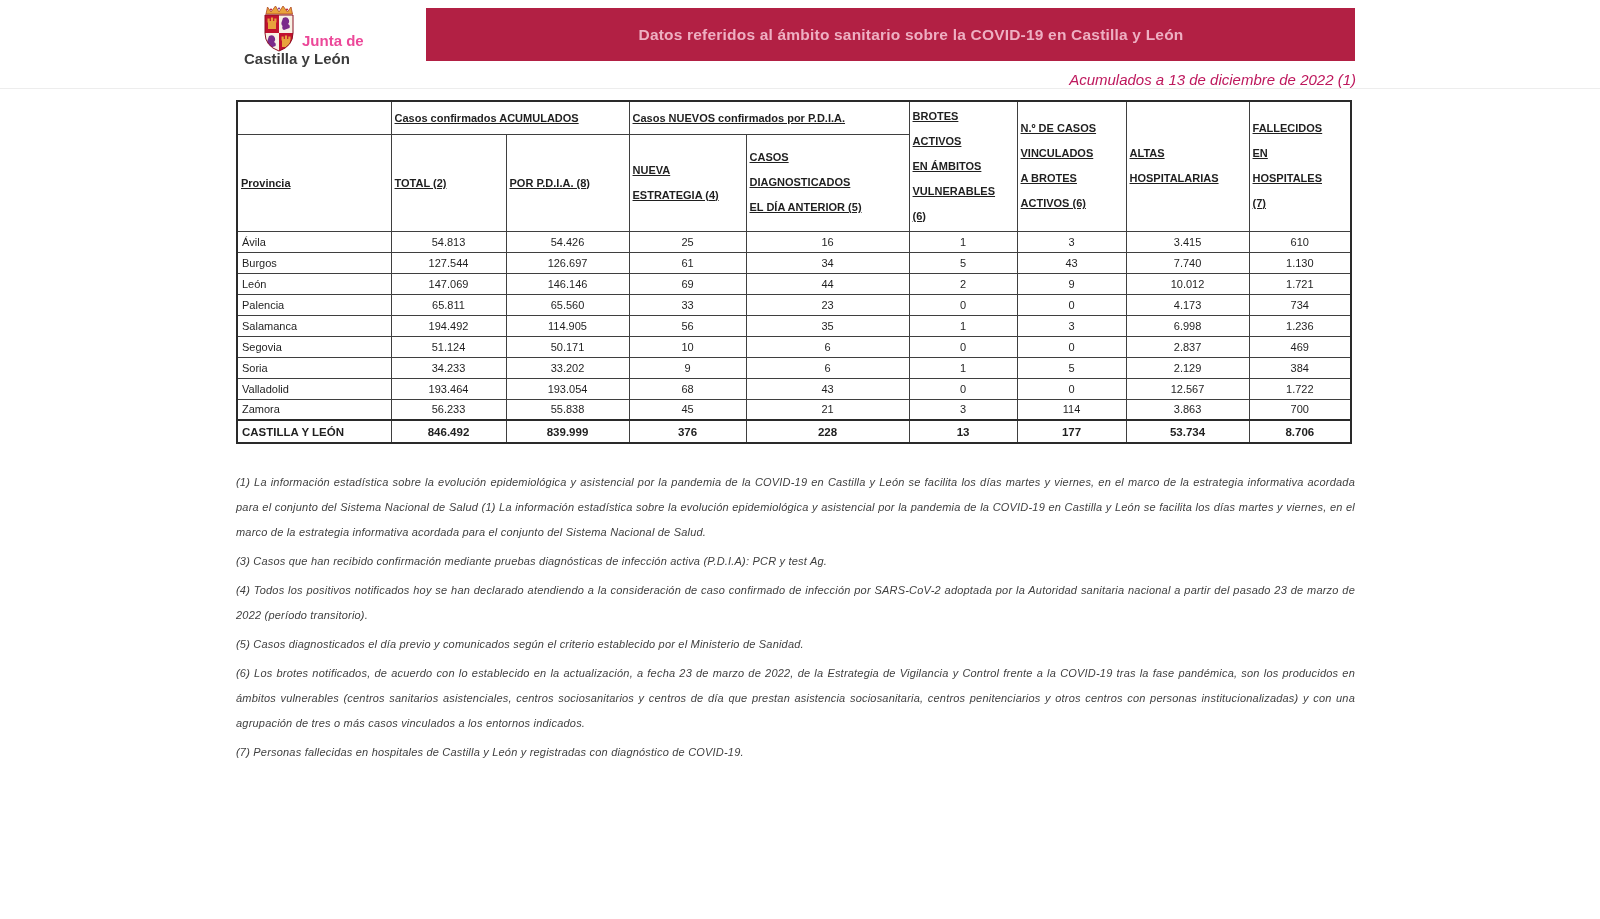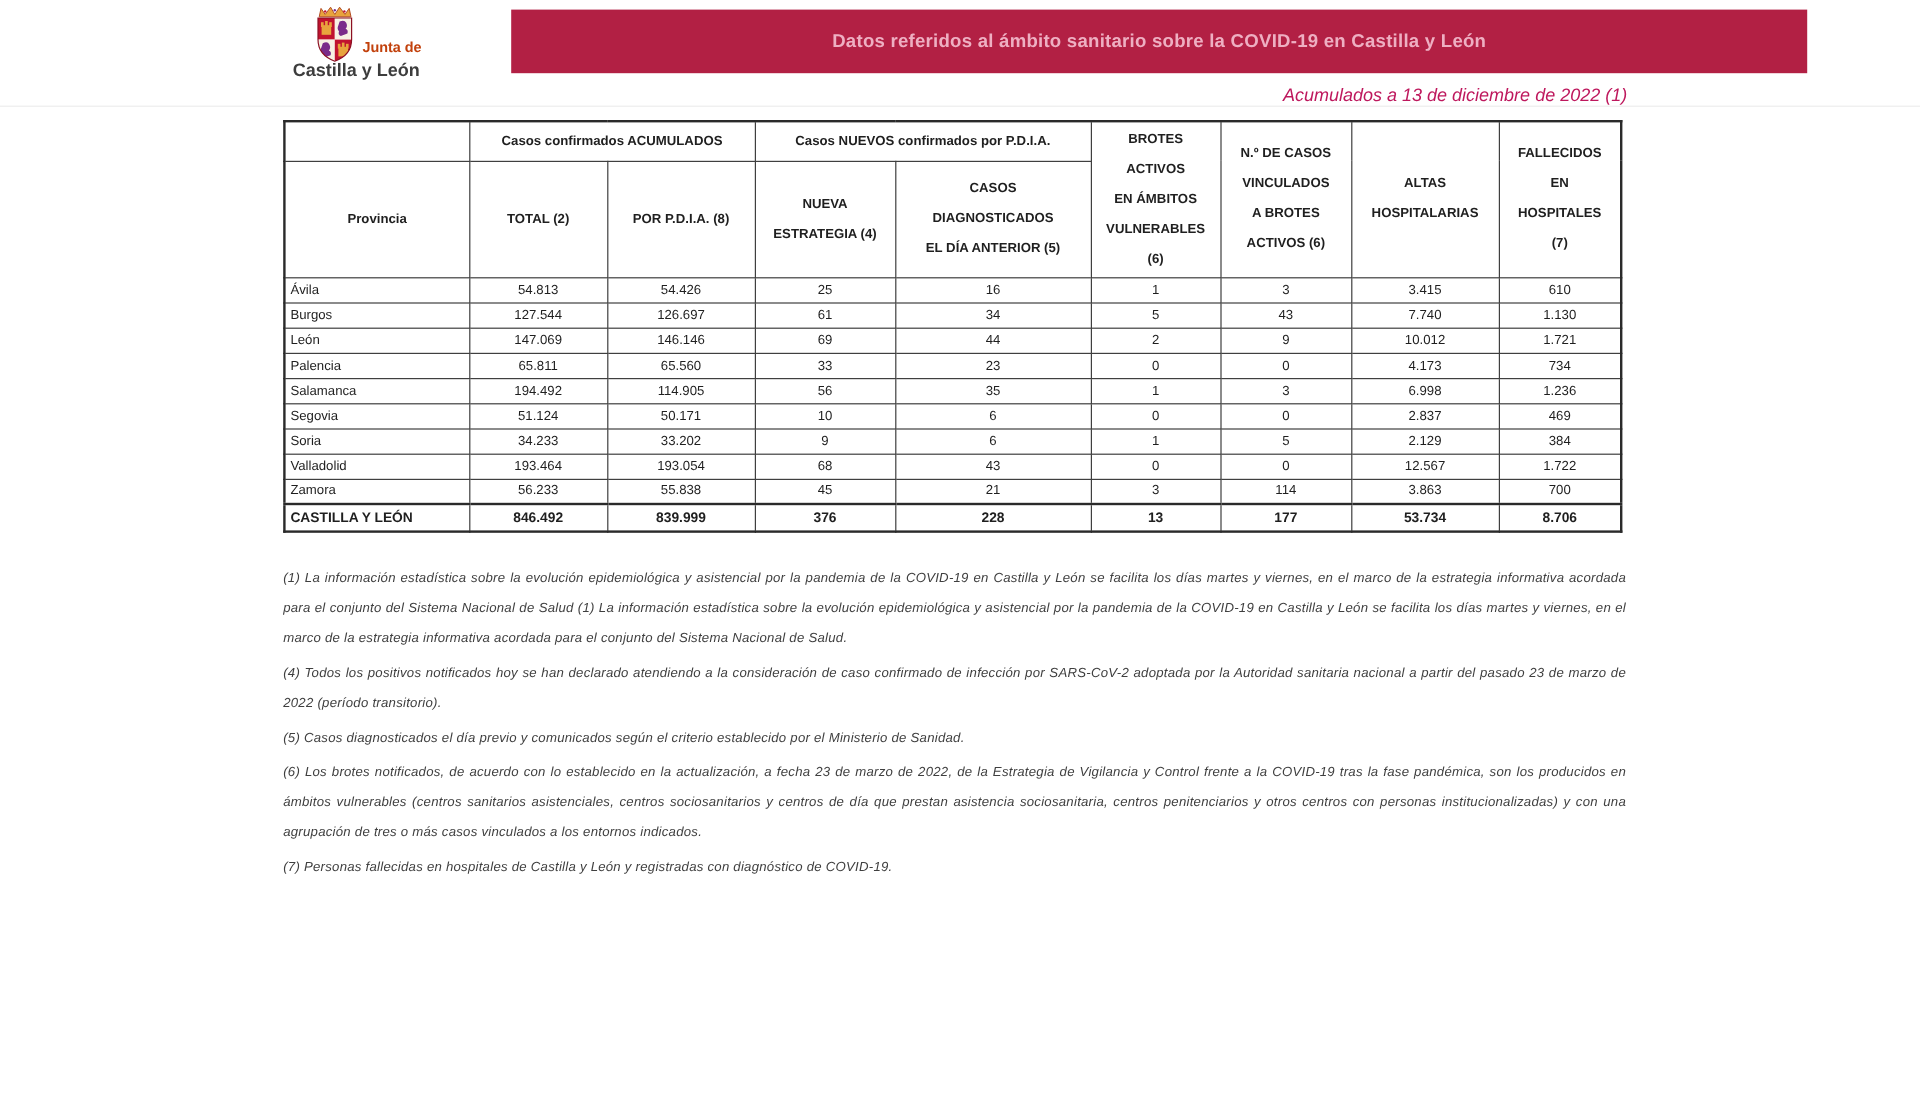--- a/index.html
+++ b/index.html
@@ -3,31 +3,31 @@
 <meta charset="utf-8">
 <style>
   html,body{margin:0;padding:0;}
   body{
     width:1600px;height:919px;position:relative;background:#ffffff;
     font-family:"Liberation Sans",sans-serif;overflow:hidden;color:#222;
   }
   
   .logo{position:absolute;left:244px;top:4px;width:150px;height:80px;}
   .logo svg{position:absolute;left:14px;top:0;}
-  .logo-line1{position:absolute;left:58px;top:28px;font-weight:bold;font-size:12px;color:#c2410c;white-space:nowrap;}
+  .logo-line1{position:absolute;left:58px;top:28px;font-weight:bold;font-size:15px;color:#ec4899;white-space:nowrap;}
   .logo-line2{position:absolute;left:0px;top:46px;font-weight:bold;font-size:15px;color:#3d3d3d;white-space:nowrap;}
-  .banner{position:absolute;left:426px;top:8px;width:1080px;height:53px;display:flex;align-items:center;justify-content:center;}
+  .banner{position:absolute;left:426px;top:8px;width:888px;height:53px;display:flex;align-items:center;justify-content:center;padding-left:41px;}
   .banner-title{font-weight:bold;font-size:15.5px;letter-spacing:0.2px;}
   .hairline{position:absolute;left:0;top:88px;width:1600px;height:1px;background:#ededed;}
   .dateline{position:absolute;left:756px;top:71px;width:600px;text-align:right;font-style:italic;font-size:15px;color:#be185d;}
   
   .tablewrap{position:absolute;left:236px;top:100px;}
   table{border-collapse:collapse;table-layout:fixed;width:1114px;border:2px solid #2a2a2a;}
   th,td{border:1px solid #3f3f3f;overflow:hidden;padding:0 3px;}
-  thead th{font-weight:bold;font-size:11px;color:#1f1f1f;text-align:center;vertical-align:middle;white-space:pre-line;}
+  thead th{font-weight:bold;font-size:11px;color:#1f1f1f;text-align:left;vertical-align:middle;white-space:pre-line;text-decoration:underline;}
   tr.h1{height:33px;}
   tr.h2{height:97px;}
   th.tall{line-height:25px;}
   tbody tr{height:21px;}
   tbody td{font-size:11px;color:#1f1f1f;text-align:center;}
   tbody td.prov{text-align:left;padding-left:4px;}
   tr.total-row{height:23px;}
   tr.total-row td{border-top:2px solid #2a2a2a;font-weight:bold;font-size:11.5px;}
   
   .footnotes{position:absolute;left:236px;top:470px;width:1119px;font-style:italic;font-size:11px;
@@ -237,19 +237,20 @@
             <td>177</td>
             <td>53.734</td>
             <td>8.706</td>
           </tr>
         </tbody>
     </table>
   </div>
 
   <div class="footnotes">
     <p>(1) La información estadística sobre la evolución epidemiológica y asistencial por la pandemia de la COVID-19 en Castilla y León se facilita los días martes y viernes, en el marco de la estrategia informativa acordada para el conjunto del Sistema Nacional de Salud (1) La información estadística sobre la evolución epidemiológica y asistencial por la pandemia de la COVID-19 en Castilla y León se facilita los días martes y viernes, en el marco de la estrategia informativa acordada para el conjunto del Sistema Nacional de Salud.</p>
+    <p>(3) Casos que han recibido confirmación mediante pruebas diagnósticas de infección activa (P.D.I.A): PCR y test Ag.</p>
     <p>(4) Todos los positivos notificados hoy se han declarado atendiendo a la consideración de caso confirmado de infección por SARS-CoV-2 adoptada por la Autoridad sanitaria nacional a partir del pasado 23 de marzo de 2022 (período transitorio).</p>
     <p>(5) Casos diagnosticados el día previo y comunicados según el criterio establecido por el Ministerio de Sanidad.</p>
     <p>(6) Los brotes notificados, de acuerdo con lo establecido en la actualización, a fecha 23 de marzo de 2022, de la Estrategia de Vigilancia y Control frente a la COVID-19 tras la fase pandémica, son los producidos en ámbitos vulnerables (centros sanitarios asistenciales, centros sociosanitarios y centros de día que prestan asistencia sociosanitaria, centros penitenciarios y otros centros con personas institucionalizadas) y con una agrupación de tres o más casos vinculados a los entornos indicados.</p>
     <p>(7) Personas fallecidas en hospitales de Castilla y León y registradas con diagnóstico de COVID-19.</p>
   </div>
 
 </div>
 
 </body></html>

